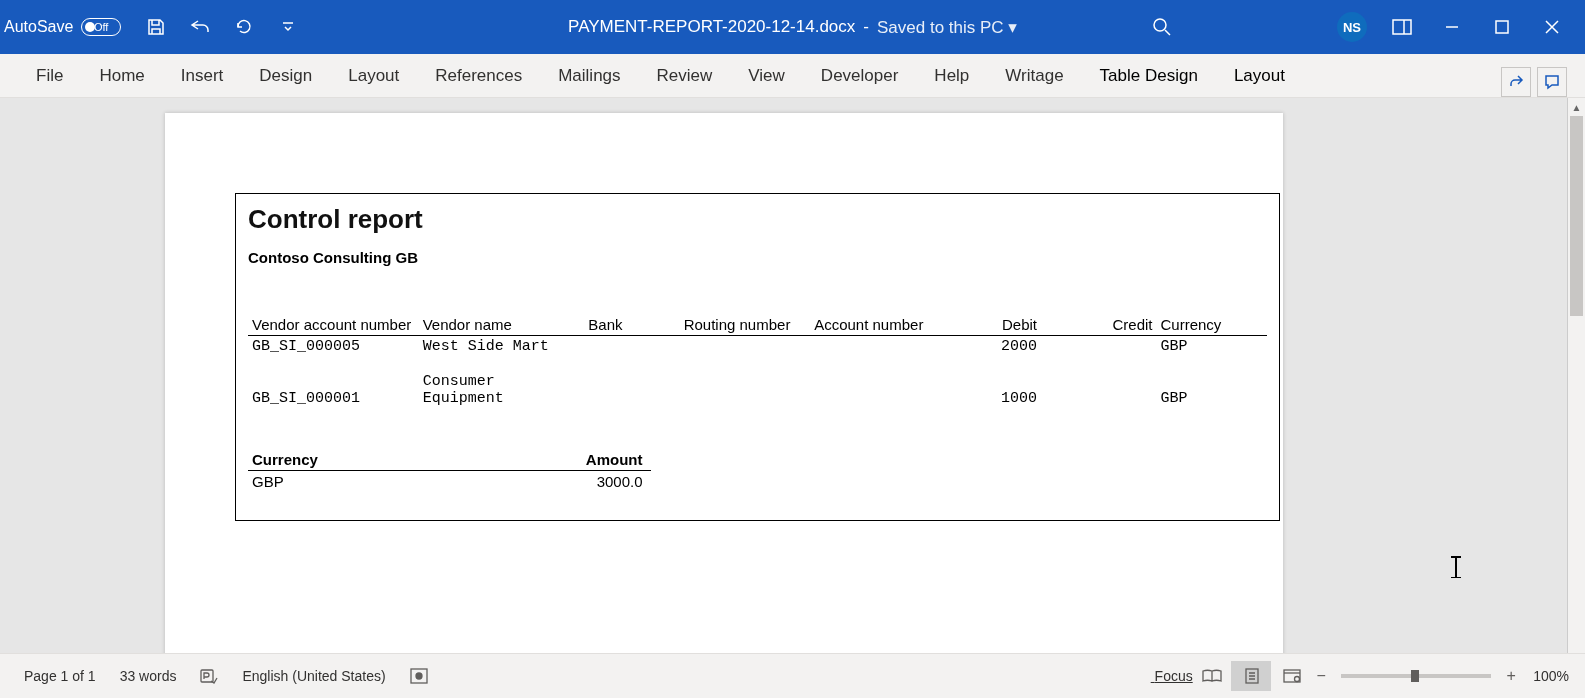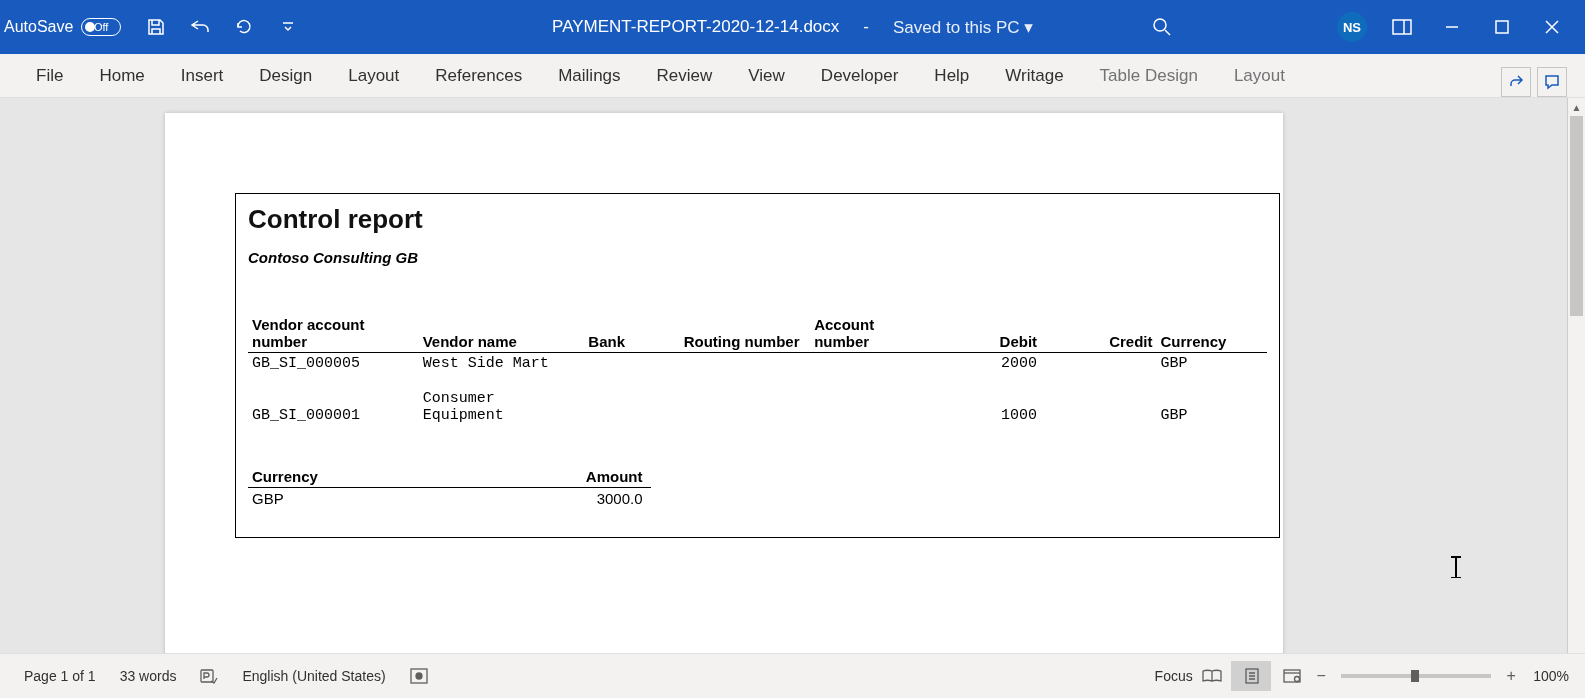--- a/index.html
+++ b/index.html
@@ -5,59 +5,59 @@
   * { box-sizing: border-box; margin: 0; padding: 0; }
   html, body { width: 1585px; height: 698px; font-family: "Segoe UI", sans-serif; overflow: hidden; background: #fff; }
   .titlebar { height: 54px; background: #185ABD; display: flex; align-items: center; color: #fff; position: relative; }
   .autosave { display: flex; align-items: center; gap: 8px; padding-left: 4px; font-size: 16px; }
   .toggle { width: 40px; height: 18px; border: 1px solid #fff; border-radius: 9px; position: relative; display: inline-flex; align-items: center; }
   .toggle::before { content: ""; width: 10px; height: 10px; background: #fff; border-radius: 50%; position: absolute; left: 3px; }
   .toggle-off { font-size: 11px; position: absolute; right: 12px; }
   .qat { display: flex; align-items: center; gap: 18px; margin-left: 22px; }
   .qat-btn { width: 26px; height: 26px; display: flex; align-items: center; justify-content: center; }
   .qat-btn svg { stroke: #fff; fill: none; stroke-width: 1.5; }
-  .title-center { position: absolute; left: 50%; transform: translateX(-50%); display: flex; align-items: center; gap: 24px; font-size: 17px; }
+  .title-center { position: absolute; left: 50%; transform: translateX(-50%); display: flex; align-items: center; gap: 8px; font-size: 17px; }
   .title-center .saved { opacity: .9; }
   .title-right { position: absolute; right: 0; display: flex; align-items: center; gap: 20px; padding-right: 18px; }
   .title-right .icbtn { width: 30px; height: 30px; display: flex; align-items: center; justify-content: center; }
   .avatar { width: 30px; height: 30px; border-radius: 50%; background: #0F6CBD; display:flex; align-items:center; justify-content:center; font-size:13px; font-weight:600; }
   .ribbon { height: 44px; background: #F3F2F1; border-bottom: 1px solid #E1DFDD; display:flex; align-items:flex-end; padding: 0 18px; gap: 0; }
   .ribbon .tab { padding: 0 18px; height: 100%; display:flex; align-items:center; font-size:17px; color:#323130; cursor:pointer;}
-  .ribbon .tab.contextual { color: #737373; margin-top: 48px; }
+  .ribbon .tab.contextual { color: #000000; margin-top: 48px; }
   .ribbon-right { margin-left:auto; display:flex; gap:6px; }
   .ribbon-right .rbtn { width:30px; height:30px; border:1px solid #C8C6C4; display:flex; align-items:center; justify-content:center; color:#185ABD; font-size:14px;}
   .workspace { position:absolute; top:98px; bottom:30px; left:0; right:0; background:#E6E6E6; display:flex; }
   .doc-scroll { flex:1; overflow:hidden; position:relative;}
   .scrollbar-v { width:18px; background:#F3F2F1; border-left:1px solid #ccc; position:relative;}
   .scrollbar-v .arrow { position:absolute; left:0; right:0; height:18px; display:flex; align-items:center; justify-content:center; font-size:10px; color:#666;}
   .scrollbar-v .arrow.up{top:0;} .scrollbar-v .arrow.down{bottom:0;}
   .scrollbar-v .thumb { position:absolute; top:18px; left:2px; right:2px; height:200px; background:#C8C6C4;}
   .page { position:absolute; top:15px; left:165px; width:1118px; height:560px; background:#fff; box-shadow:0 0 4px rgba(0,0,0,.2); }
   .report-box { position:absolute; top:80px; left:70px; width:1045px; border:1px solid #000; padding:10px 12px 28px 12px;}
   .report-title { font-size:26px; font-weight:700; color:#111; }
-  .company { font-size:15px; font-weight:700; margin-top:14px;font-style:italic;}
+  .company { font-size:15px; font-weight:700; margin-top:14px;}
   .tbl1 { width:100%; margin-top:48px; border-collapse:collapse; font-size:15px;}
-  .tbl1 th { text-align:left; font-weight:700; padding:2px 4px; vertical-align:bottom;}
+  .tbl1 th { text-align:left; font-weight:400; padding:2px 4px; vertical-align:bottom;}
   .tbl1 th.r, .tbl1 td.r { text-align:right;}
   .tbl1 thead tr { border-bottom:1.5px solid #000;}
   .tbl1 td { padding:2px 4px; vertical-align:top;font-family:Liberation Mono, monospace;}
   .tbl2 { margin-top:40px; border-collapse:collapse; font-size:15px;}
   .tbl2 th { text-align:left; font-weight:700; padding:2px 8px 2px 4px; }
   .tbl2 th.r, .tbl2 td.r { text-align:right; padding-left:260px;}
   .tbl2 thead tr { border-bottom:1.5px solid #000;}
   .tbl2 td { padding:2px 8px 2px 4px;}
   .cursor { position:absolute; right:110px; bottom:90px; width:2px; height:22px; }
   .cursor::before, .cursor::after{content:"";position:absolute;background:#000;}
   .cursor::before{left:0;top:0;width:1.5px;height:22px;}
   .cursor .bar{position:absolute;height:1.5px;width:10px;background:#000;left:-4px;}
   .cursor .bar.t{top:0;} .cursor .bar.b{bottom:0;}
   .statusbar { position:absolute; bottom:0; left:0; right:0; height:45px; background:#F3F2F1; border-top:1px solid #E1DFDD; display:flex; align-items:center; font-size:14px; color:#323130; padding:0 12px;}
   .statusbar .sec { padding: 0 12px; display:flex; align-items:center; gap:6px;}
   .status-right { margin-left:auto; display:flex; align-items:center; gap:0;}
-  .status-right .vbtn { width:40px; height:30px; display:flex; align-items:center; justify-content:center; border-left:1px solid transparent;}
+  .status-right .vbtn { width:40px; height:30px; display:flex; align-items:center; justify-content:center; border-left:1px solid transparent;text-decoration:underline;}
   .status-right .vbtn.active { background:#D0D0D0; }
   .zoom-slider { width:150px; height:4px; background:#C8C6C4; position:relative; margin:0 10px;}
   .zoom-slider .knob { position:absolute; top:-4px; left:70px; width:8px; height:12px; background:#605E5C;}
   .zoom-slider .tick { position:absolute; top:-3px; left:73px; width:1px; height:10px; background:#888;}
   .zminus, .zplus { width:20px; text-align:center; font-size:16px; color:#605E5C; }
 </style>
 </head>
 <body>
 
 <div class="titlebar">

